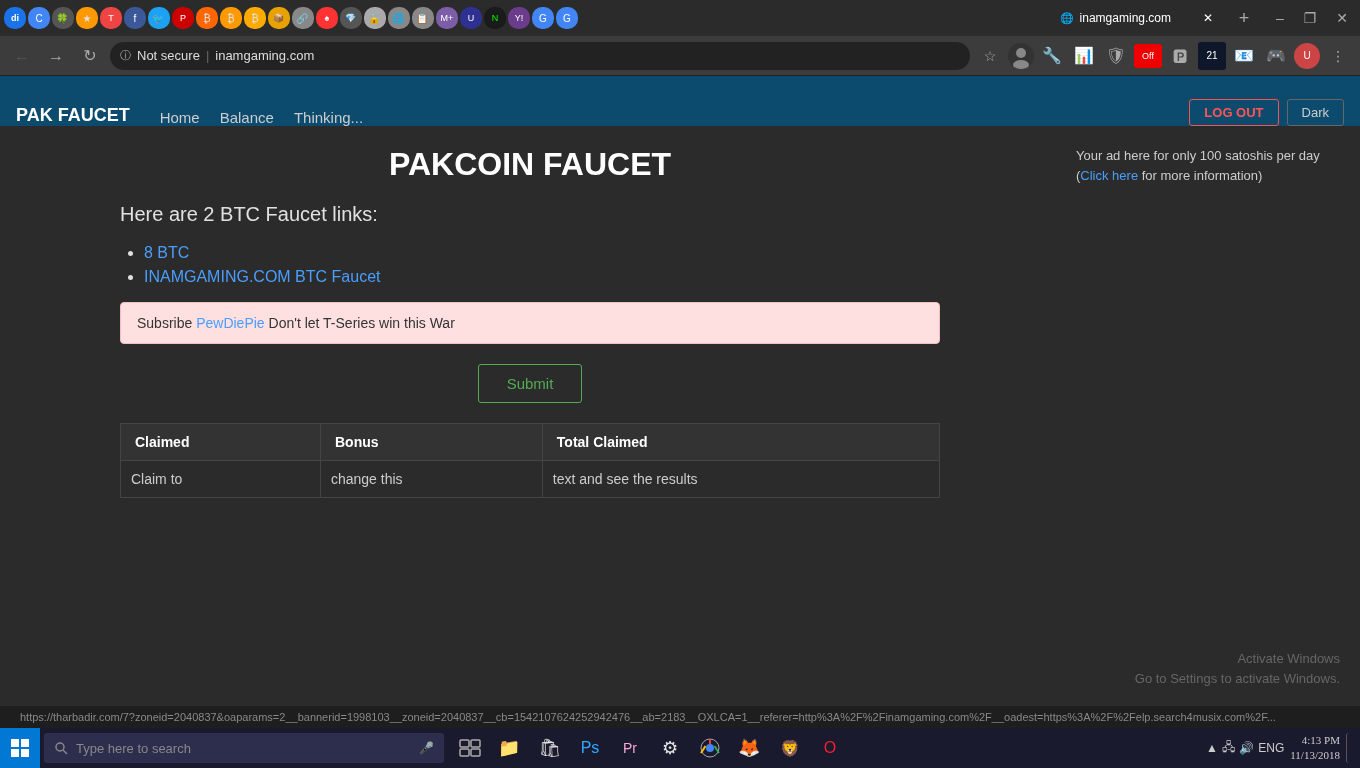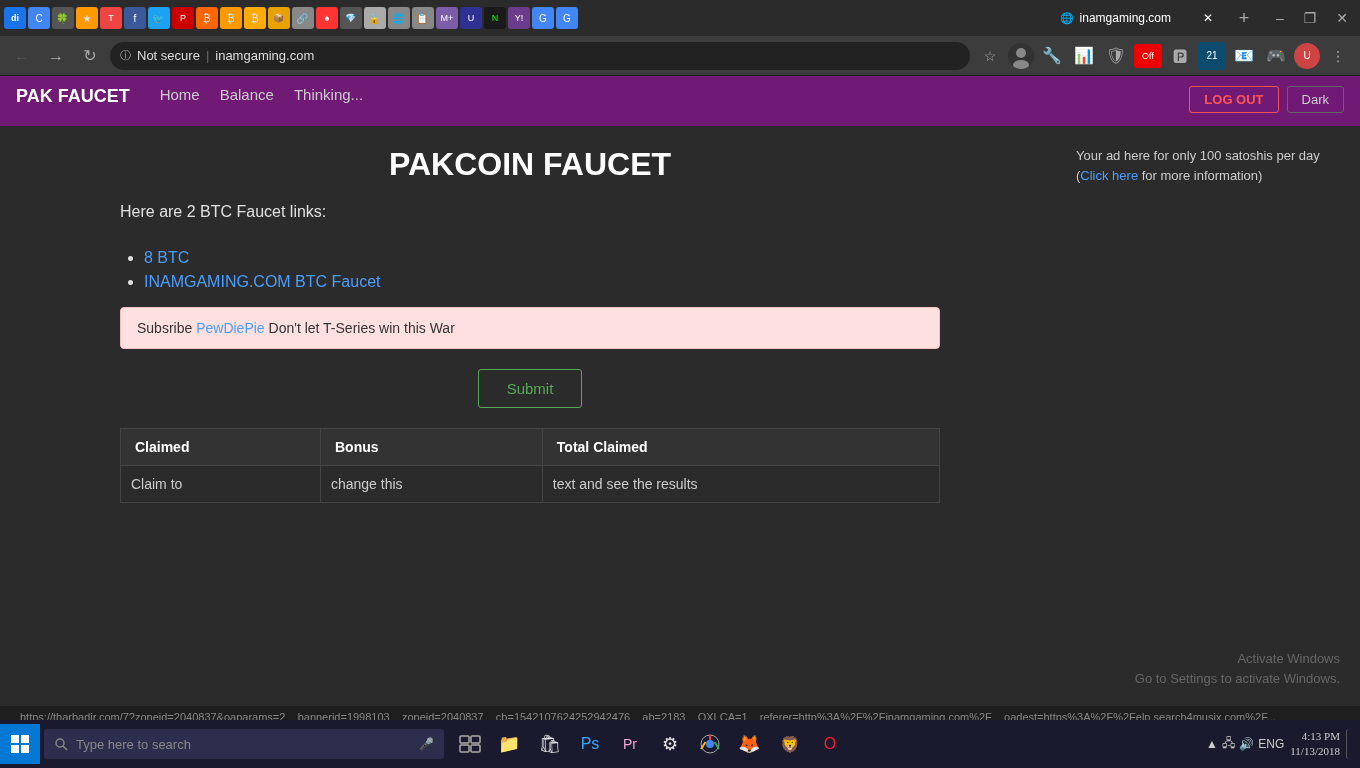--- a/index.html
+++ b/index.html
@@ -21,21 +21,21 @@
     .tab-favicon-bar {
       display: flex;
       align-items: center;
       gap: 2px;
       overflow: hidden;
       flex: 1;
     }
     .tab-icon {
       width: 22px;
       height: 22px;
-      border-radius: 3px;
+      border-radius: 10px;
       background: #555;
       display: flex; align-items: center; justify-content: center;
       font-size: 11px;
       cursor: pointer;
       flex-shrink: 0;
     }
     .browser-tab {
       background: #3c3c3c;
       height: 32px;
       padding: 0 12px;
@@ -125,25 +125,25 @@
     
     .page-content {
       background: #2b2b2b;
       min-height: calc(768px - 36px - 40px - 28px - 40px - 40px);
       display: flex;
       flex-direction: column;
     }
 
     
     .site-nav {
-      background: #701a75;
-      display: flex;
-      align-items: flex-start;
+      background: #0c4a6e;
+      display: flex;
+      align-items: flex-end;
       height: 50px;
-      padding: 10px 16px;
+      padding: 0 16px;
       gap: 20px;
     }
     .site-logo {
       font-size: 18px;
       font-weight: bold;
       color: #fff;
       margin-right: 10px;
     }
     .nav-link {
       color: #ccc;
@@ -199,23 +199,23 @@
       padding: 10px 16px;
       font-size: 13px;
       color: #ccc;
       line-height: 1.5;
       flex-shrink: 0;
     }
     .ad-text { font-size: 13px; color: #ccc; }
     .ad-link { color: #4a9eff; cursor: pointer; text-decoration: none; }
 
     .section-heading {
-      font-size: 16px;
+      font-size: 20px;
       color: #e0e0e0;
-      margin-bottom: 28px;
+      margin-bottom: 18px;
     }
     .faucet-list {
       list-style: disc;
       padding-left: 24px;
       margin-bottom: 16px;
     }
     .faucet-list li {
       margin-bottom: 6px;
     }
     .faucet-link {
@@ -286,21 +286,21 @@
       border: 1px solid #444;
       background: #2b2b2b;
     }
 
     
     .taskbar {
       position: fixed;
       bottom: 0;
       left: 0;
       right: 0;
-      height: 48px;
+      height: 40px;
       background: #1a1a2e;
       display: flex;
       align-items: center;
       z-index: 9999;
     }
     .taskbar-start {
       width: 40px; height: 40px;
       background: #0078d4;
       display: flex; align-items: center; justify-content: center;
       cursor: pointer;
@@ -434,21 +434,21 @@
         <svg width="26" height="26" viewBox="0 0 26 26">
             <circle cx="13" cy="10" r="5" fill="#888"></circle>
             <ellipse cx="13" cy="22" rx="8" ry="5" fill="#888"></ellipse>
           </svg>
       </div>
       <div class="toolbar-icon" style="font-size:16px;">🔧</div>
       <div class="toolbar-icon" style="font-size:16px;">📊</div>
       <div class="toolbar-icon" style="font-size:16px;">🛡</div>
       <div class="toolbar-icon" style="background:#e00;color:#fff;font-size:9px;border-radius:3px;width:28px;height:24px;">Off</div>
       <div class="toolbar-icon" style="font-size:16px;">🅿</div>
-      <div class="toolbar-icon" style="background:#0c4a6e;color:#fff;font-size:10px;border-radius:3px;">21</div>
+      <div class="toolbar-icon" style="background:#0f172a;color:#fff;font-size:10px;border-radius:3px;">21</div>
       <div class="toolbar-icon" style="font-size:16px;">📧</div>
       <div class="toolbar-icon" style="font-size:16px;">🎮</div>
       <div class="toolbar-icon" style="width:26px;height:26px;background:#c44;border-radius:50%;display:flex;align-items:center;justify-content:center;color:#fff;font-size:10px;">U</div>
       <div class="toolbar-icon">⋮</div>
     </div>
   </div>
 </div>
 
 <div class="page-content">
 

